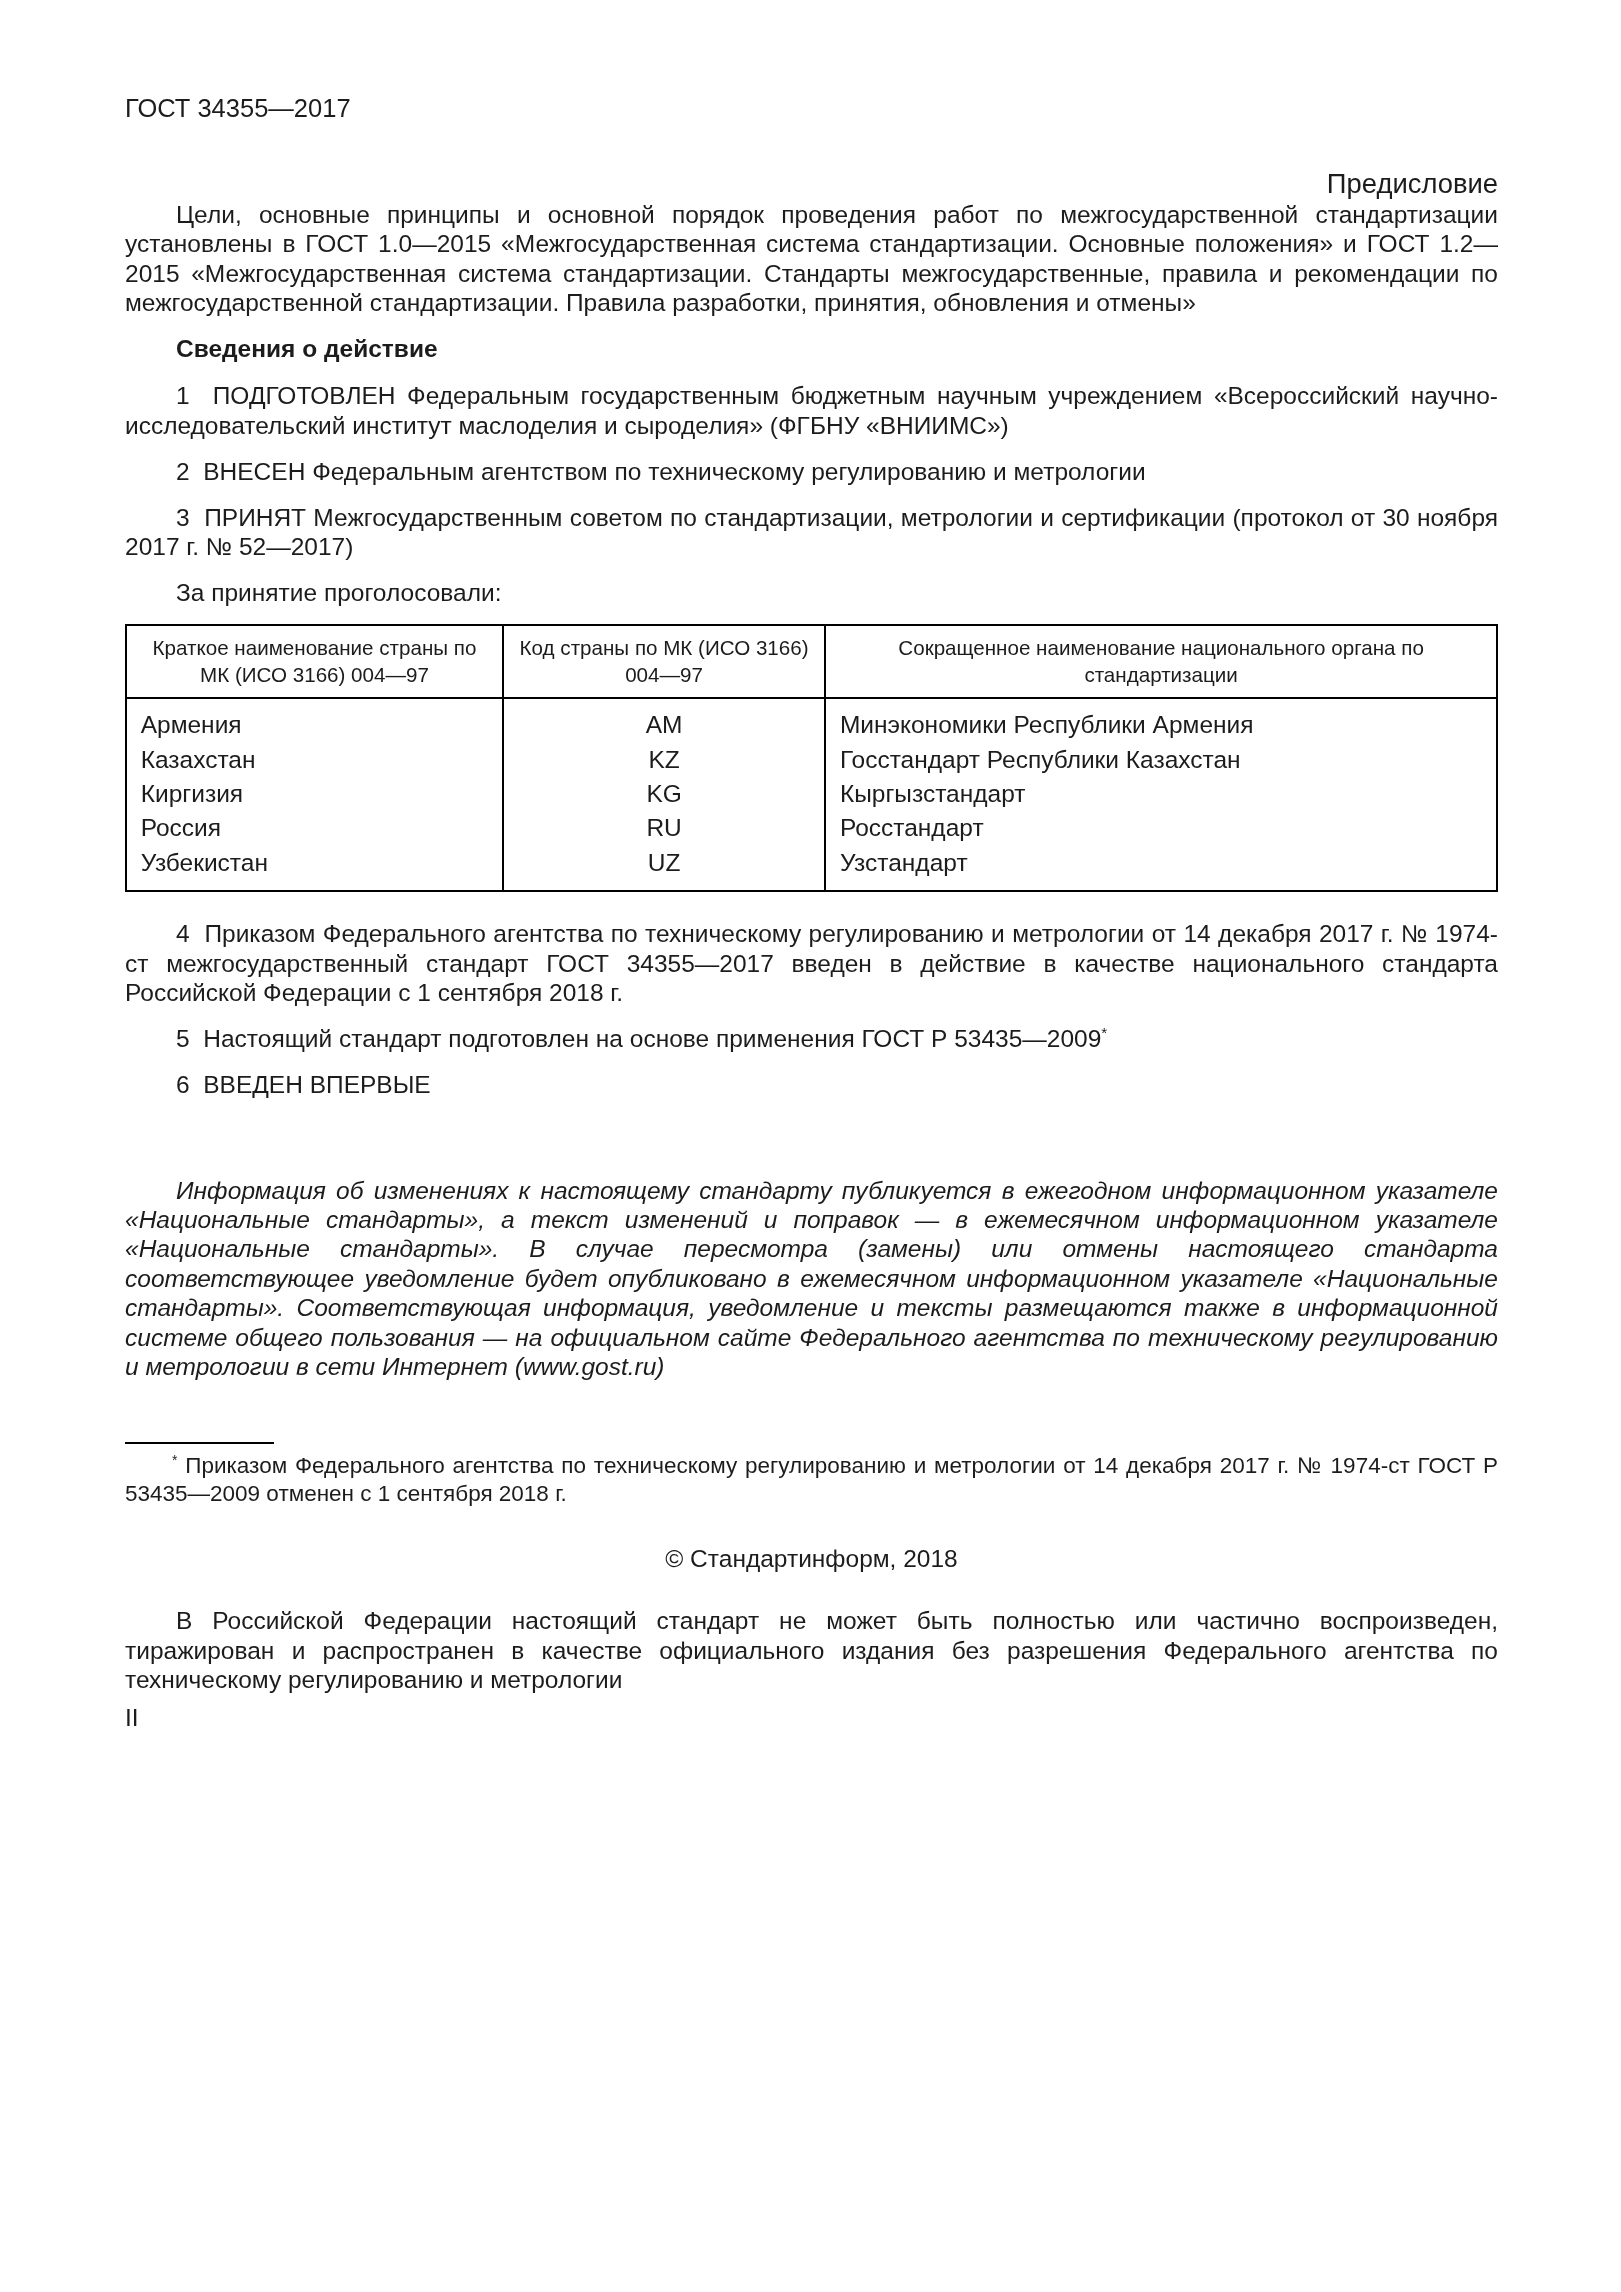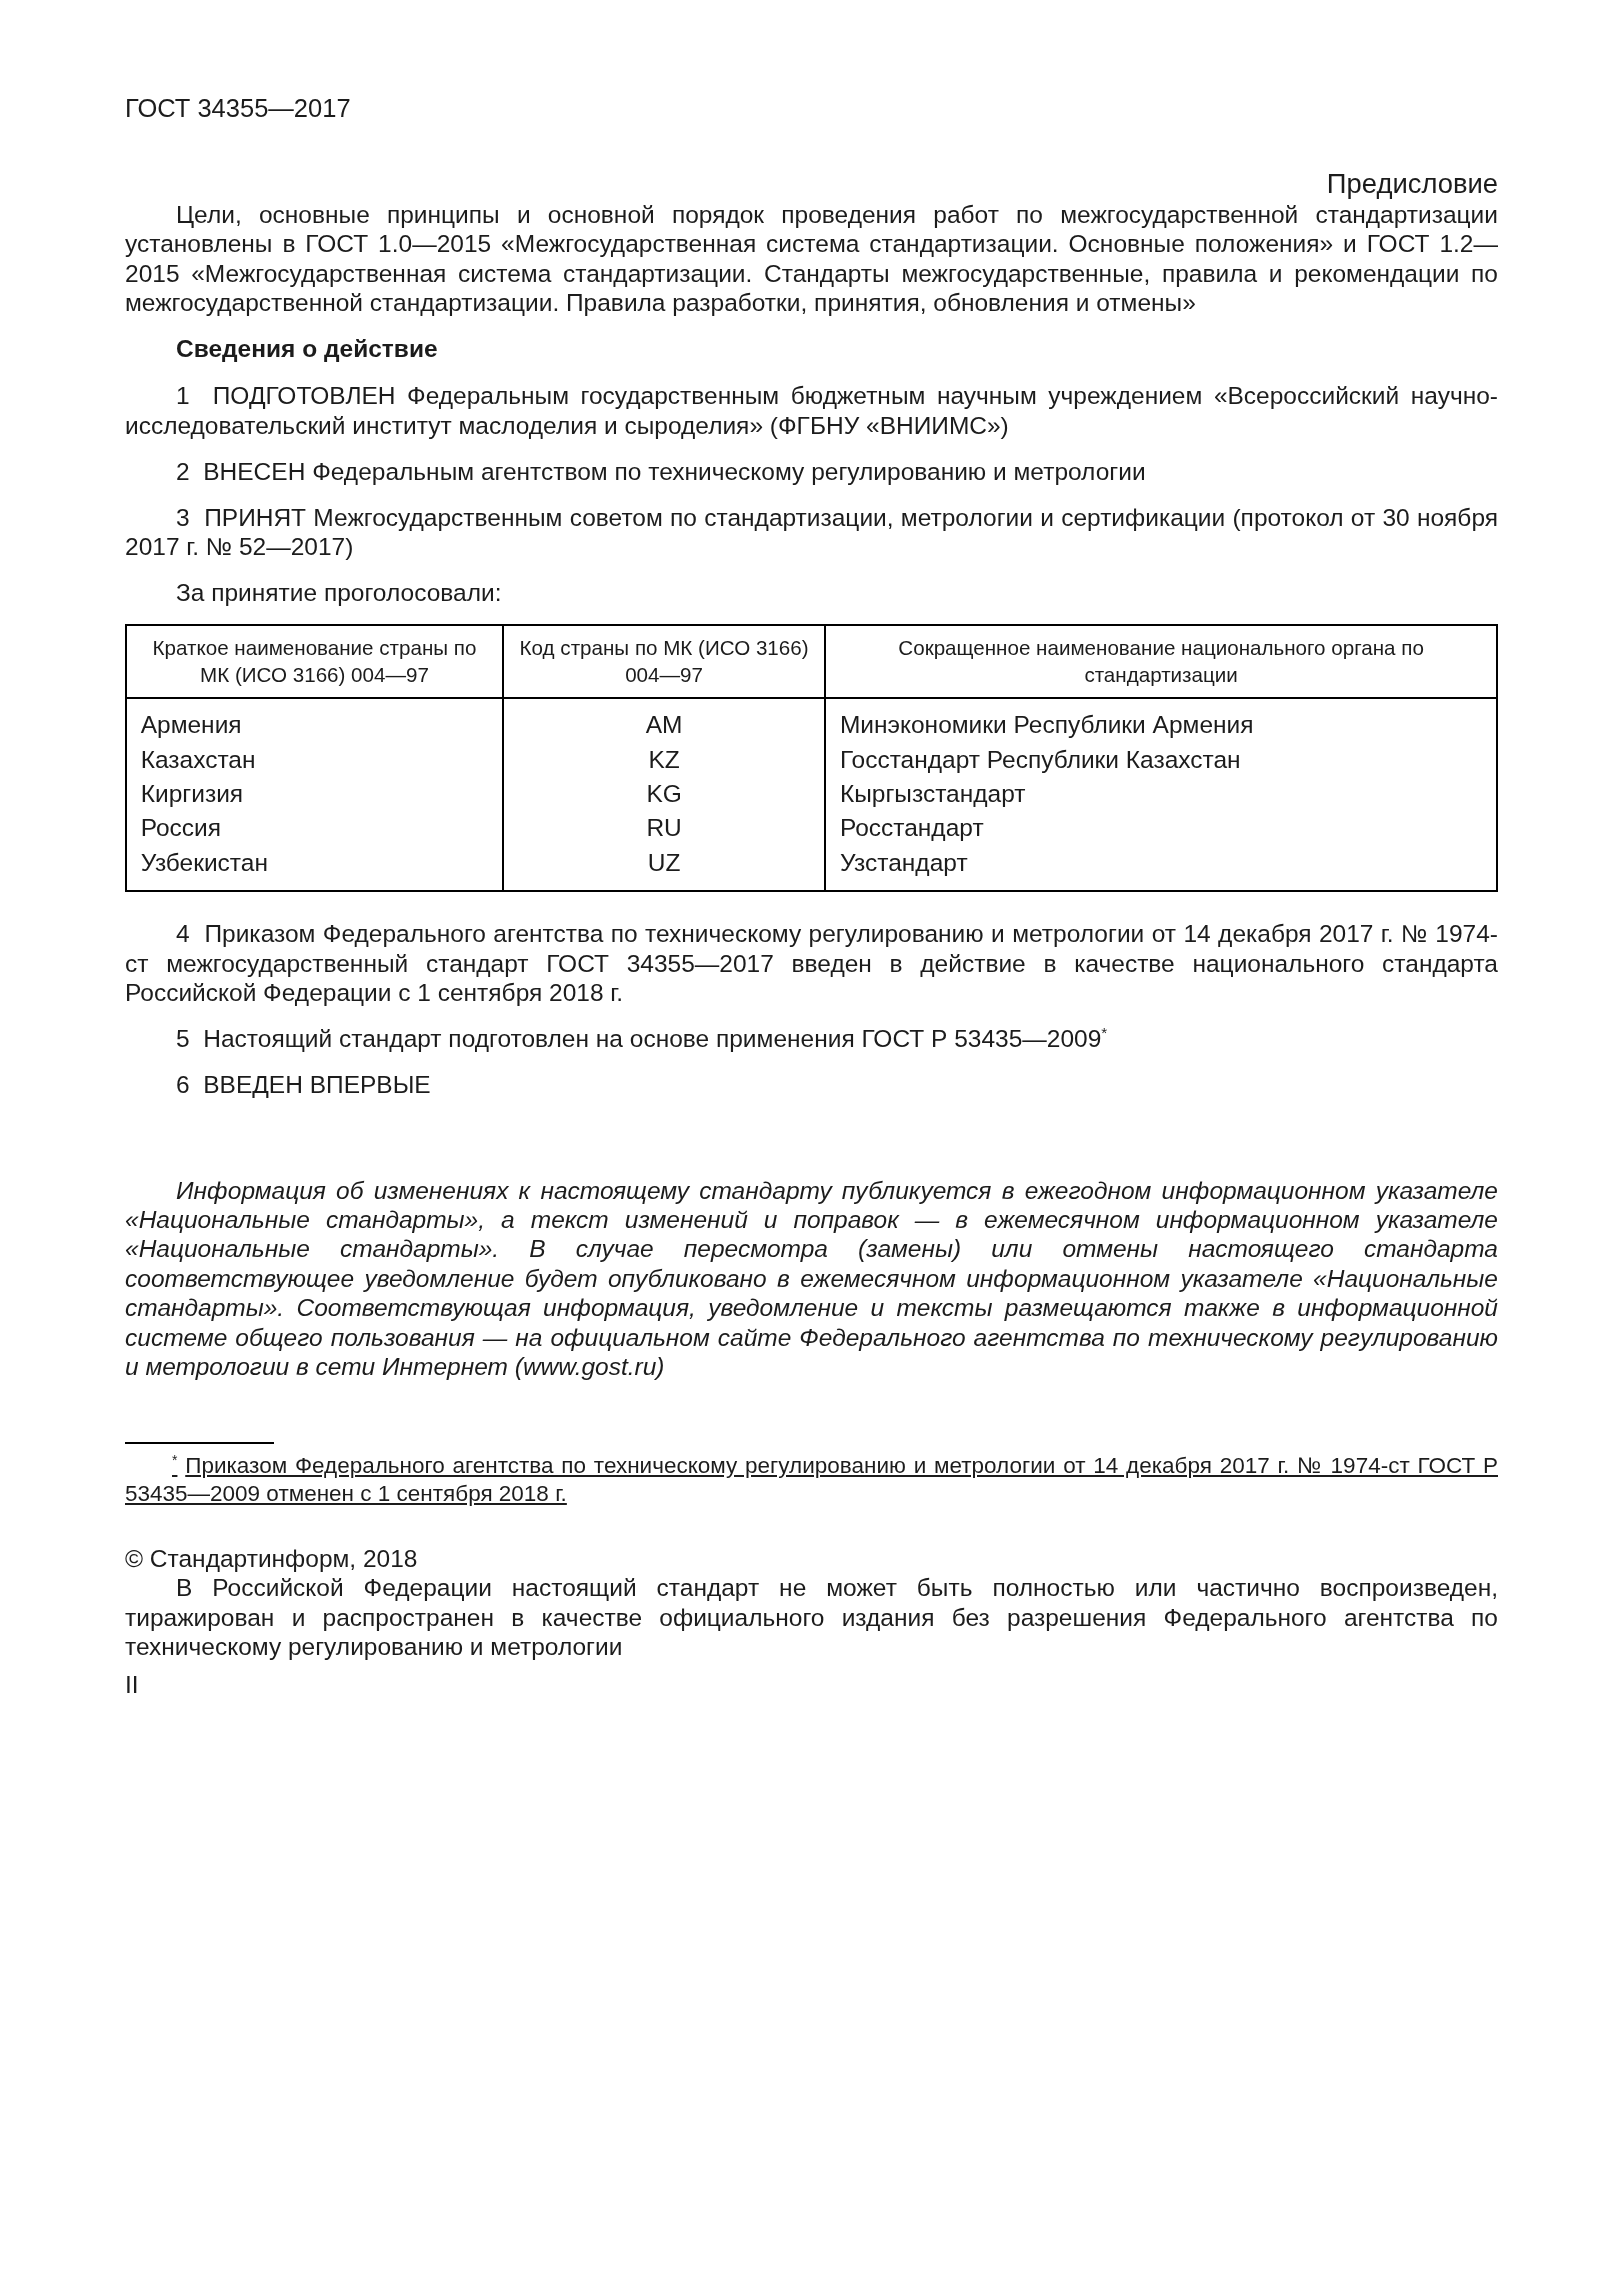--- a/index.html
+++ b/index.html
@@ -89,27 +89,27 @@
     border-top: 2px solid #000;
     margin-bottom: 7.8px;
   }
 
   p.footnote {
     font-size: 22.5px;
     line-height: 1.25;
     text-align: justify;
     text-indent: 47px;
     margin-bottom: 37px;
-    text-decoration: underline;
   }
   p.footnote sup.fn-ref { margin-right: 7.8px; }
 
   p.copyright {
     font-size: 24.5px;
-    text-align: left;
+    text-align: center;
+    margin-bottom: 33px;
   }
 
   p.restriction { margin-bottom: 9.8px; }
 
   .page-number {
     font-size: 24.5px;
     margin-top: 3.9px;
   }
 </style>
 </head>

